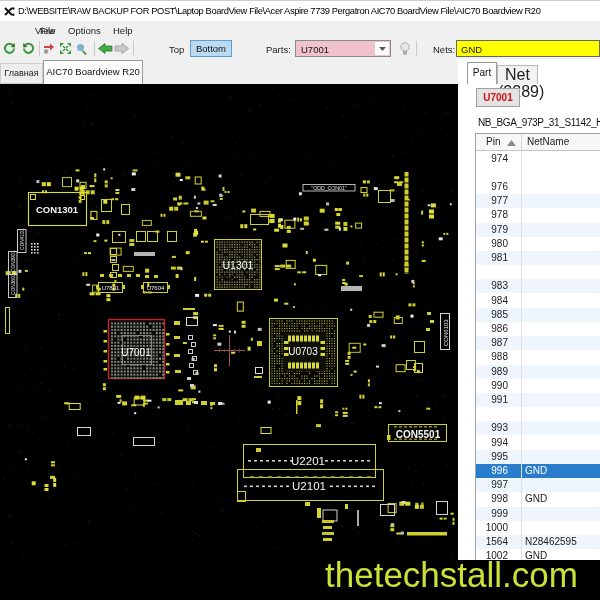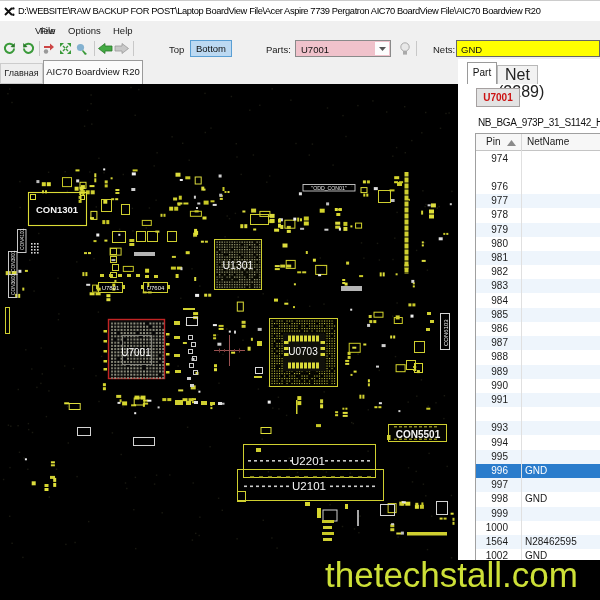--- a/index.html
+++ b/index.html
@@ -2221,23 +2221,20 @@
     </div>
 <div style="position:absolute;left:476px;top:222.5px;width:124px;height:14.2px;background:#eef5fc;">
       <div style="position:absolute;right:92px;top:1px;font-size:10px;color:#1a1a1a;">979</div>
     </div>
 <div style="position:absolute;left:476px;top:236.7px;width:124px;height:14.2px;background:#ffffff;">
       <div style="position:absolute;right:92px;top:1px;font-size:10px;color:#1a1a1a;">980</div>
     </div>
 <div style="position:absolute;left:476px;top:250.9px;width:124px;height:14.2px;background:#eef5fc;">
       <div style="position:absolute;right:92px;top:1px;font-size:10px;color:#1a1a1a;">981</div>
     </div>
-<div style="position:absolute;left:476px;top:265.1px;width:124px;height:14.2px;background:#ffffff;">
-      <div style="position:absolute;right:92px;top:1px;font-size:10px;color:#1a1a1a;">982</div>
-    </div>
 <div style="position:absolute;left:476px;top:279.3px;width:124px;height:14.2px;background:#eef5fc;">
       <div style="position:absolute;right:92px;top:1px;font-size:10px;color:#1a1a1a;">983</div>
     </div>
 <div style="position:absolute;left:476px;top:293.5px;width:124px;height:14.2px;background:#ffffff;">
       <div style="position:absolute;right:92px;top:1px;font-size:10px;color:#1a1a1a;">984</div>
     </div>
 <div style="position:absolute;left:476px;top:307.7px;width:124px;height:14.2px;background:#eef5fc;">
       <div style="position:absolute;right:92px;top:1px;font-size:10px;color:#1a1a1a;">985</div>
     </div>
 <div style="position:absolute;left:476px;top:321.9px;width:124px;height:14.2px;background:#ffffff;">

